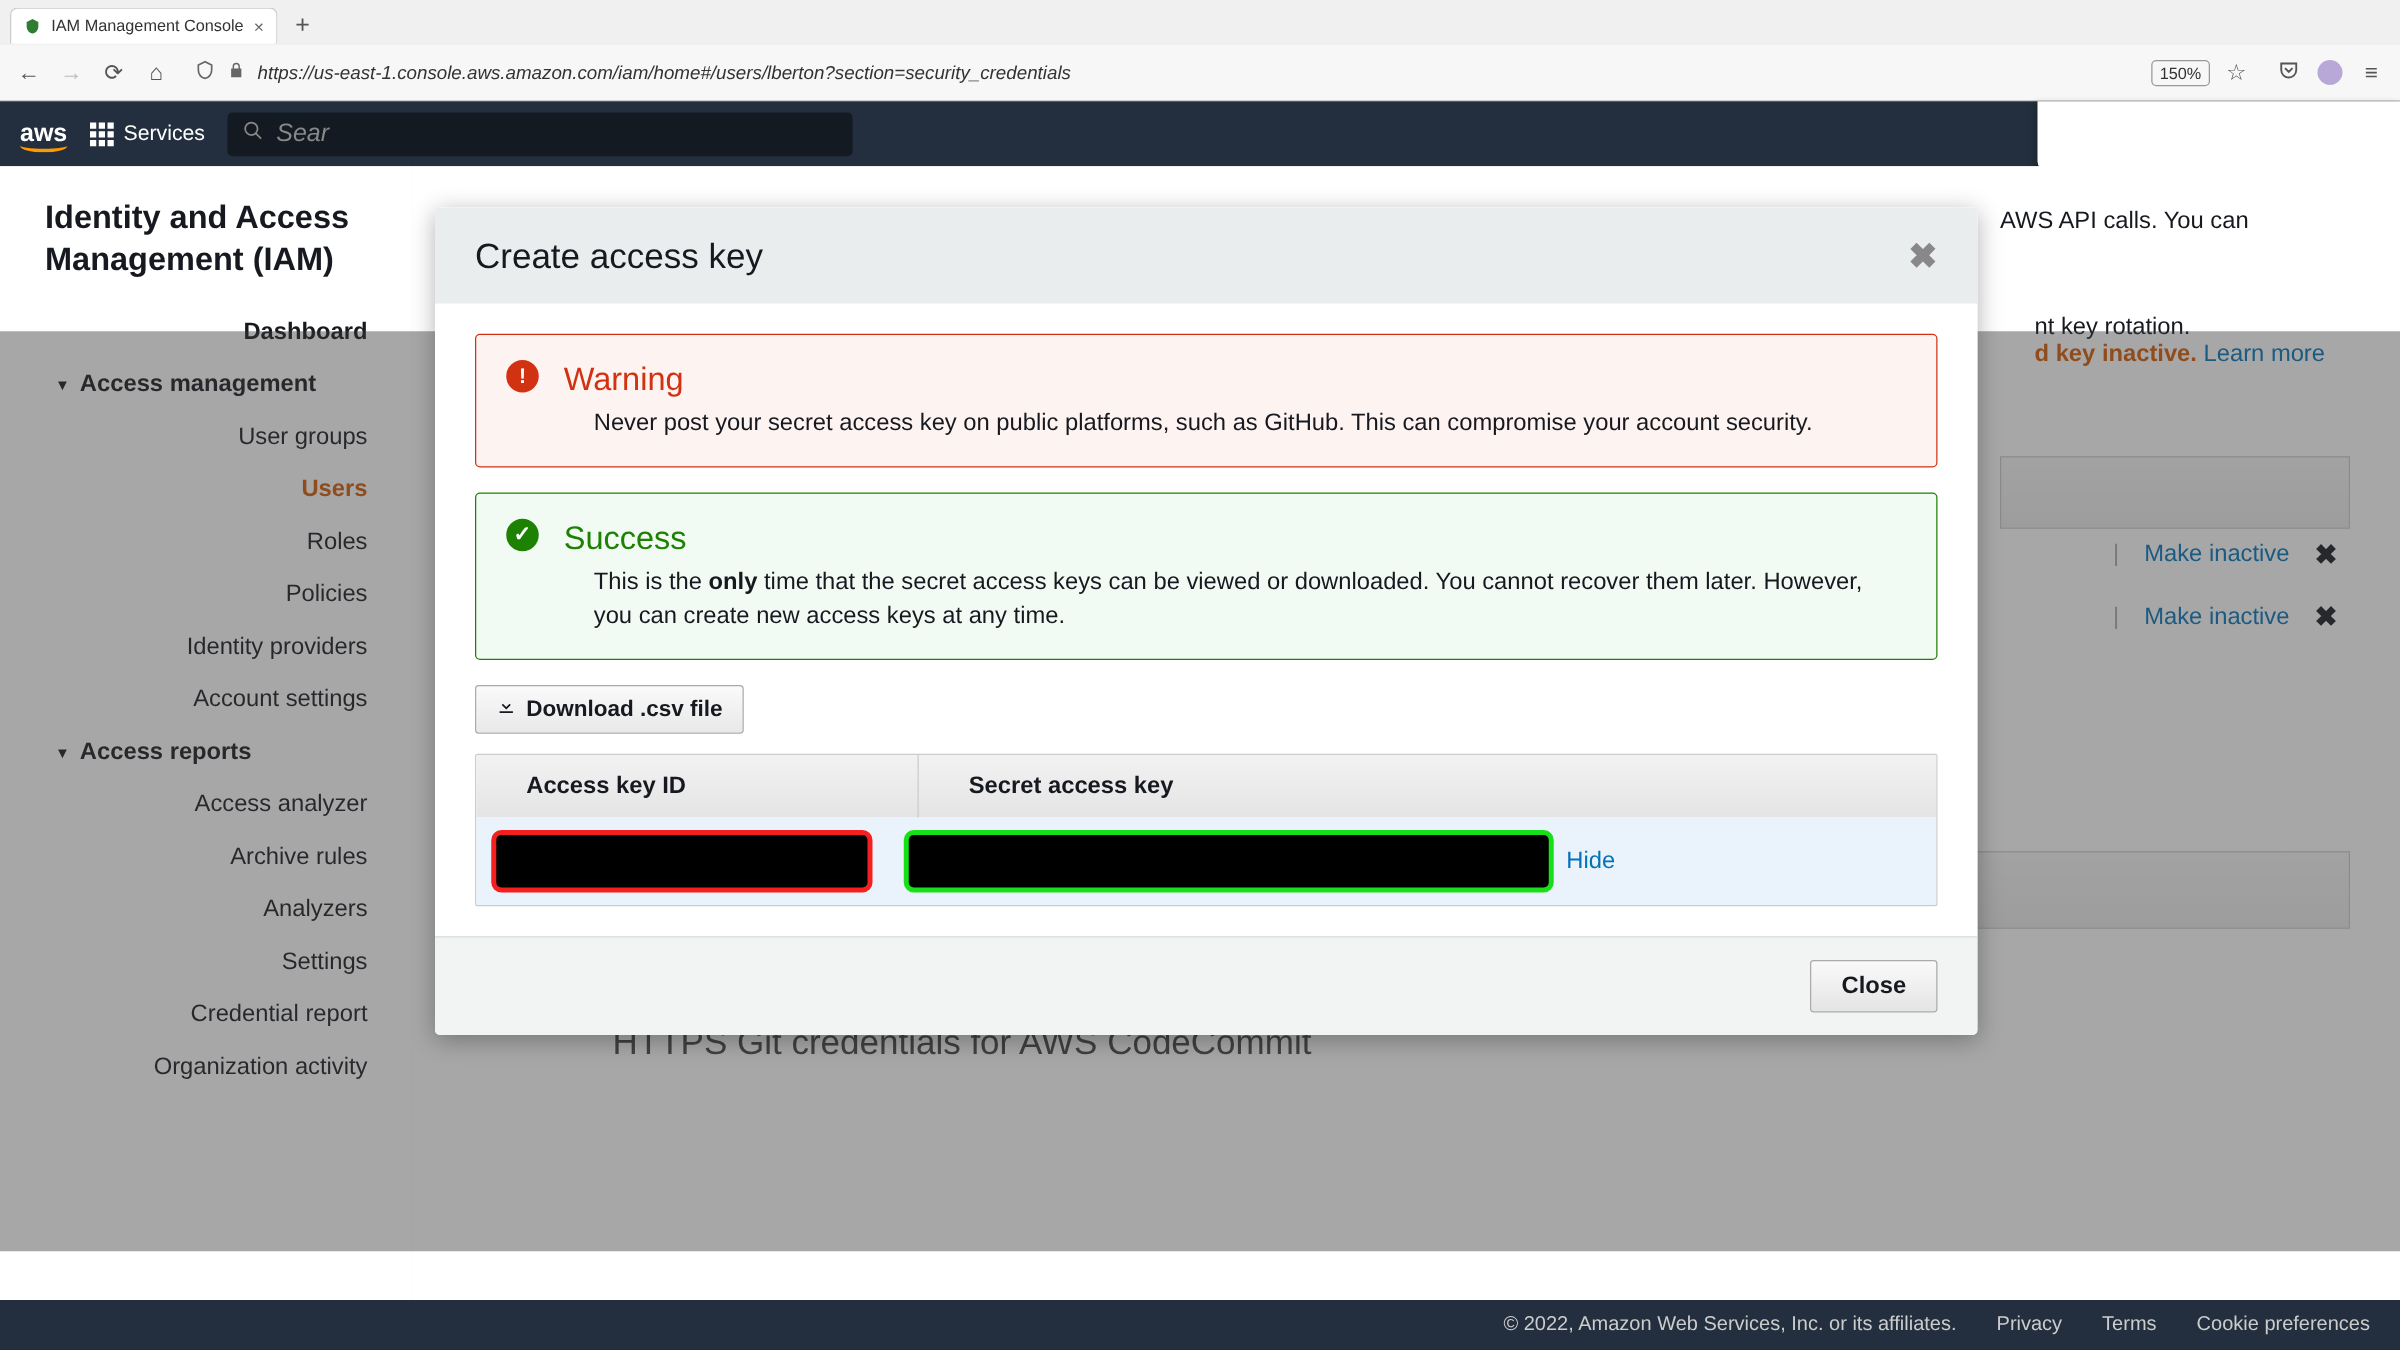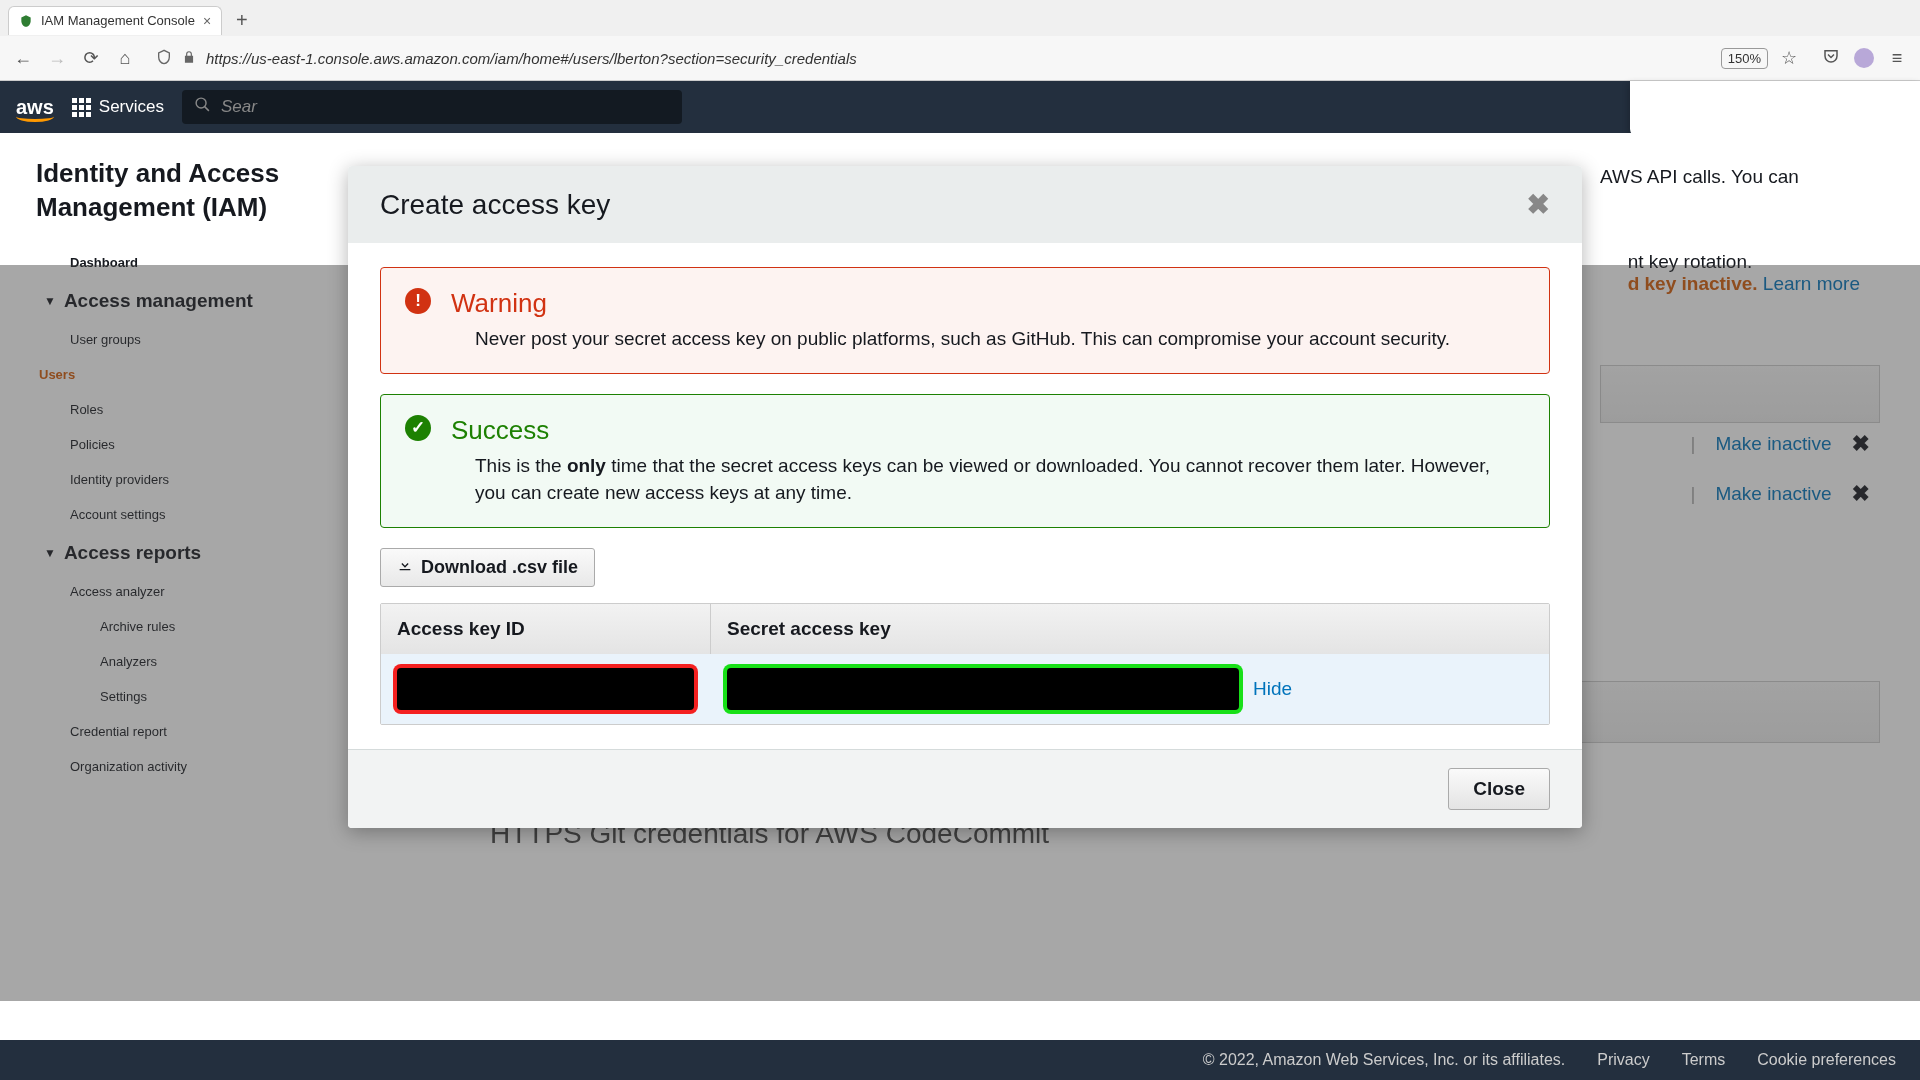--- a/index.html
+++ b/index.html
@@ -26,29 +26,29 @@
 
 
 .aws-header { background: #232f3e; color: #fff; height: 52px; display: flex; align-items: center; padding: 0 16px; gap: 18px; position: relative; }
 .aws-logo { font-weight: 700; font-size: 20px; color: #fff; position: relative; }
 .aws-logo::after { content: ""; display: block; width: 38px; height: 8px; border-bottom: 3px solid #ff9900; border-radius: 0 0 50% 50%; position: absolute; bottom: -3px; left: 0; }
 .services-btn { display: flex; align-items: center; gap: 8px; color: #fff; font-size: 17px; cursor: pointer; }
 .grid-icon { display: grid; grid-template-columns: repeat(3, 5px); grid-template-rows: repeat(3, 5px); gap: 2px; }
 .grid-icon span { background: #fff; width: 5px; height: 5px; }
 .search-box { display: flex; align-items: center; gap: 10px; background: #131a22; border-radius: 4px; padding: 6px 12px; flex: 0 0 500px; }
 .search-icon { color: #888; font-size: 17px; }
-.search-text { color: #888; font-style: italic; font-size: 17px; }
+.search-text { color: #888; font-style: italic; font-size: 20px; }
 .header-caret { color: #ccc; margin-left: auto; margin-right: 250px; }
 .header-popup { position: absolute; right: 0; top: 0; width: 290px; height: 56px; background: #fff; border-radius: 0 0 0 8px; box-shadow: -2px 2px 6px rgba(0,0,0,0.2); }
 
 
 .page-body { display: flex; height: calc(100% - 132px - 40px); position: relative; }
 .sidebar { width: 330px; background: #fff; padding: 24px 0; overflow-y: auto; }
 .sidebar-title { font-size: 26px; font-weight: 700; color: #16191f; padding: 0 36px 20px 36px; line-height: 1.3; }
-.sidebar-item { padding: 10px 36px 10px 70px; font-size: 13px; color: #16191f; cursor: pointer; }
+.sidebar-item { padding: 10px 36px 10px 70px; font-size: 19px; color: #16191f; cursor: pointer; text-align: right; }
 .sidebar-item.top { padding-left: 70px; font-weight: 700; }
 .sidebar-group { padding: 10px 36px 10px 44px; font-size: 19px; font-weight: 700; color: #16191f; display: flex; align-items: center; gap: 8px; cursor: pointer; }
 .sidebar-group .caret { font-size: 12px; }
 .sidebar-item.active { color: #d45b07; font-weight: 700; padding-left: 39px; }
 .sidebar-sub { padding-left: 100px; }
 
 .main-content { flex: 1; background: #fff; padding: 24px 40px; overflow: hidden; color: #16191f; font-size: 19px; }
 .bg-text1 { position: absolute; right: 60px; top: 30px; width: 260px; line-height: 1.5; }
 .bg-text2 { position: absolute; right: 60px; top: 118px; }
 .bg-link { color: #0073bb; cursor: pointer; }
@@ -88,21 +88,21 @@
 .alert-warning h3 { color: #d13212; }
 .alert-success h3 { color: #1d8102; }
 .alert-content p { font-size: 19px; color: #16191f; line-height: 1.45; margin-left: 24px; }
 .alert-content p b { font-weight: 700; }
 
 .download-btn { display: inline-flex; align-items: flex-end; gap: 8px; background: linear-gradient(#fafafa,#e8e8e8); border: 1px solid #aaa; border-radius: 3px; padding: 8px 16px; font-size: 18px; font-weight: 700; color: #16191f; cursor: pointer; }
 .download-icon { font-size: 17px; }
 
 .key-table { margin-top: 16px; border: 1px solid #ccc; border-radius: 2px; overflow: hidden; }
 .key-table-header { display: flex; background: linear-gradient(#f2f2f2,#e4e4e4); }
-.key-th { padding: 14px 16px; font-size: 19px; font-weight: 700; color: #16191f; }
+.key-th { padding: 14px 16px; font-size: 19px; font-weight: 700; color: #16191f; margin-left: 24px; }
 .key-th:first-child { width: 330px; border-right: 1px solid #ccc; }
 .key-th:last-child { flex: 1; }
 .key-table-row { display: flex; background: #eaf3fb; padding: 10px 4px; align-items: center; }
 .key-cell { padding: 0 8px; display: flex; align-items: center; gap: 10px; }
 .key-cell:first-child { width: 330px; }
 .key-cell:last-child { flex: 1; }
 .redact-red { background: #f42020; border-radius: 8px; padding: 4px; width: 305px; height: 50px; }
 .redact-red-inner { background: #000; width: 100%; height: 100%; border-radius: 4px; }
 .redact-green { background: #18e018; border-radius: 8px; padding: 4px; width: 520px; height: 50px; }
 .redact-green-inner { background: #000; width: 100%; height: 100%; border-radius: 4px; }

